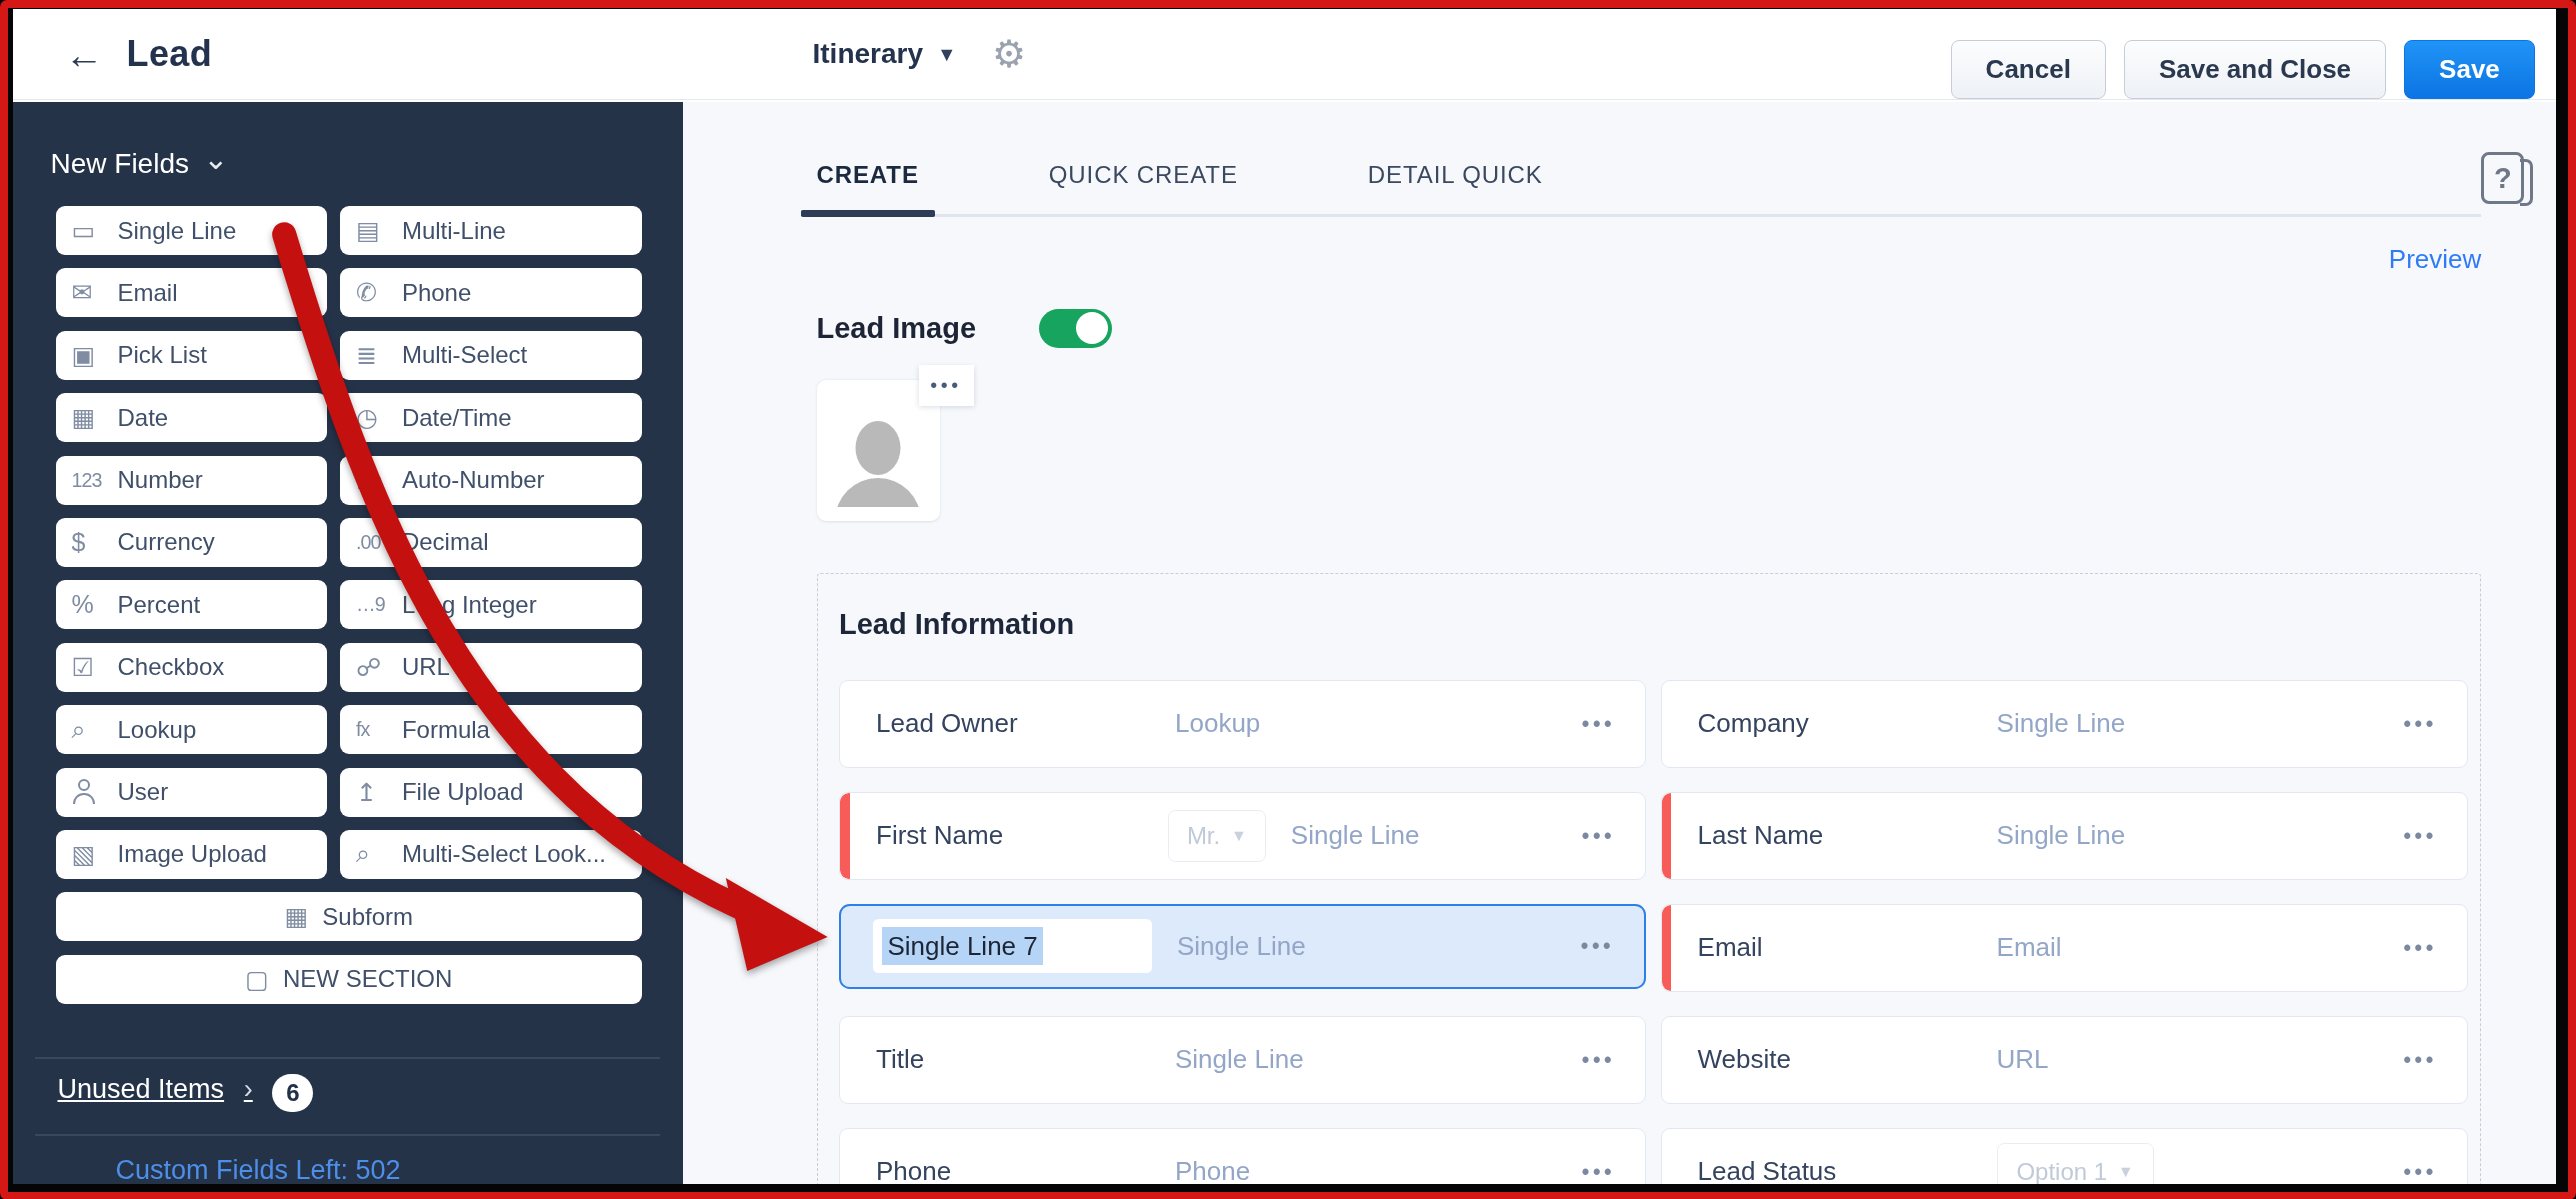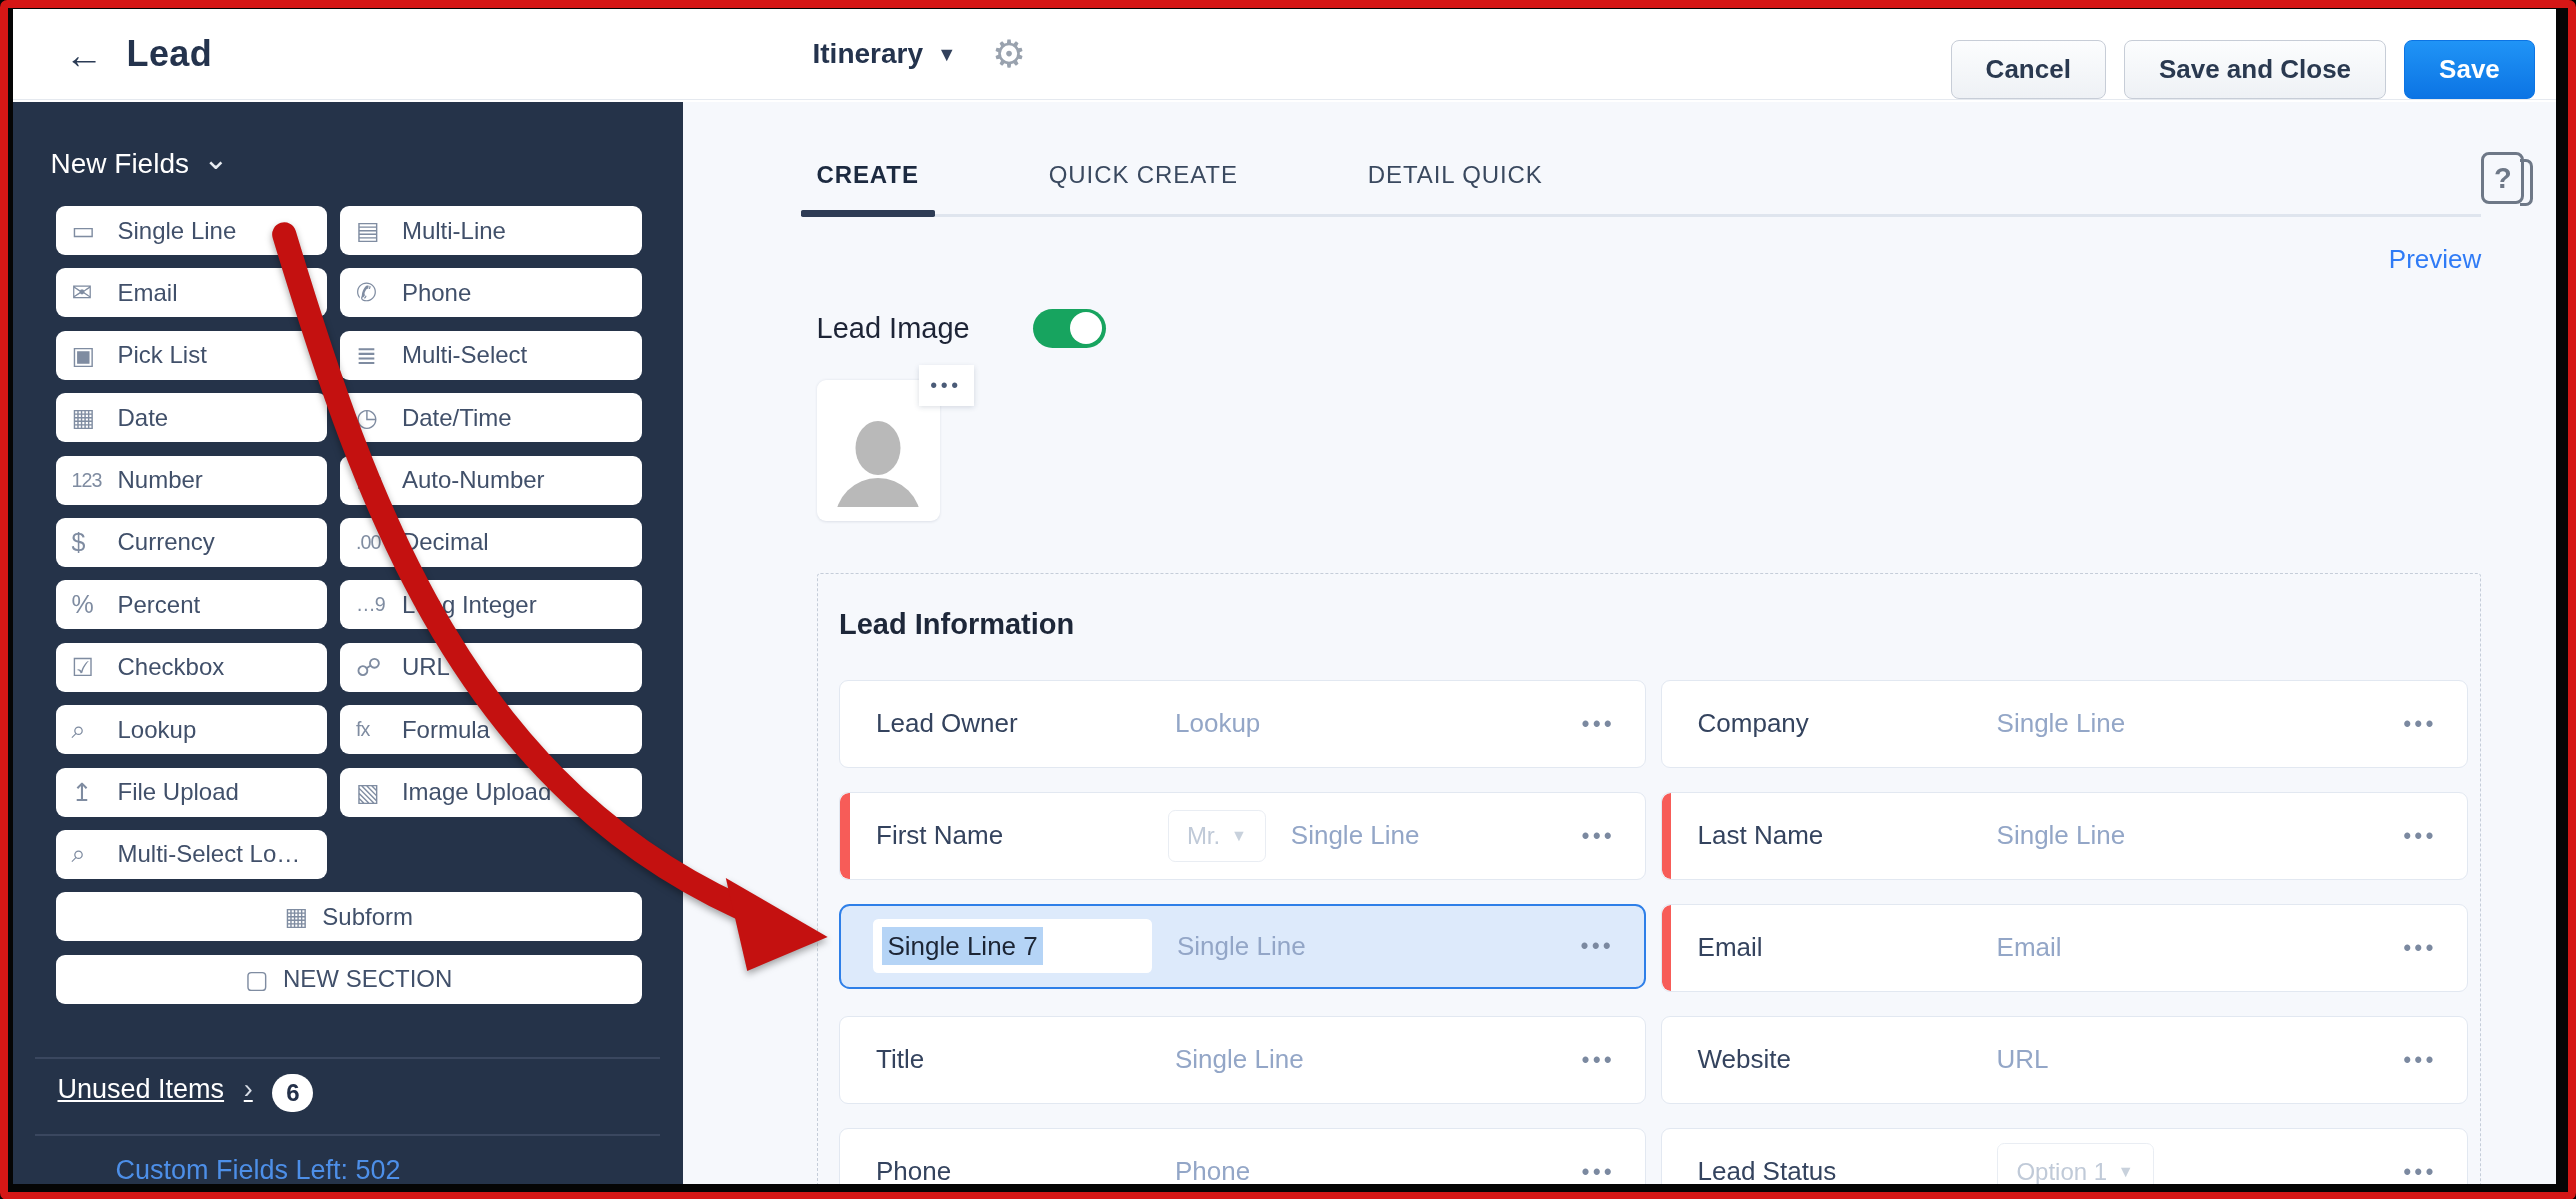--- a/index.html
+++ b/index.html
@@ -52,21 +52,21 @@
   .tab { position:relative; font-size:24px; letter-spacing:0.9px; color:#3a495f; padding:0 16px 25px; cursor:pointer; font-weight:500; }
   .tab.active { color:#1c2a40; font-weight:700; }
   .tab.active::after { content:''; position:absolute; left:0; right:0; bottom:-2.7px; height:6.3px; background:#2e3c55; border-radius:1.8px; }
   .tabs-rule { height:2.7px; background:#dfe5ee; margin-top:0; }
   .preview-row { display:flex; justify-content:flex-end; margin-top:27px; }
   .preview { font-size:26px; color:#2f7bf6; cursor:pointer; }
   .help-doc { position:absolute; right:32px; top:50px; width:43px; height:52px; border:3.6px solid #6e7887; border-radius:8px; background:#f6f8fc; color:#6e7887; font-size:29px; font-weight:700; display:flex; align-items:center; justify-content:center; cursor:pointer; z-index:5; }
   .help-doc::after { content:''; position:absolute; right:-11.6px; top:3.6px; width:9.8px; height:41px; border:3.6px solid #6e7887; border-left:none; border-radius:0 7.2px 7.2px 0; }
 
   .lead-image-row { display:flex; align-items:center; gap:63px; margin-top:34px; }
-  .li-label { font-size:29px; font-weight:400; color:#1d2436; }
+  .li-label { font-size:29px; font-weight:700; color:#1d2436; }
   .toggle { position:relative; width:73px; height:39px; border-radius:19.7px; background:#17a45f; cursor:pointer; }
   .toggle .knob { position:absolute; top:3.6px; right:3.6px; width:32px; height:32px; border-radius:50%; background:#fff; }
 
   .avatar-card { position:relative; width:123px; height:141px; background:#fff; border-radius:9px; margin-top:32px; box-shadow:0 0.9px 2.7px rgba(40,60,90,.12); }
   .avatar-person { position:absolute; left:50%; top:41px; transform:translateX(-50%); width:86px; height:86px; overflow:hidden; }
   .avatar-person .head { position:absolute; left:50%; top:0; transform:translateX(-50%); width:45px; height:54px; border-radius:50%; background:#b9b9b9; }
   .avatar-person .shoulders { position:absolute; left:50%; top:57px; transform:translateX(-50%); width:86px; height:45px; border-radius:43px 43px 0 0; background:#b9b9b9; }
   .avatar-menu { position:absolute; top:-14.3px; right:-34px; width:55px; height:41px; background:#fff; box-shadow:0 1.8px 5.4px rgba(40,60,90,.18); display:flex; align-items:center; justify-content:center; cursor:pointer; }
   .dots { color:#4a5b77; font-size:19.7px; letter-spacing:3.6px; line-height:1; }
 
@@ -185,20 +185,27 @@
             </div>
             <div class="pill">
               <span class="icon">⌕</span>
               <span class="lbl">Lookup</span>
             </div>
             <div class="pill">
               <span class="icon small-text">fx</span>
               <span class="lbl">Formula</span>
             </div>
             <div class="pill">
+              <span class="icon icon-person">
+                <i class="ph"></i>
+                <i class="pb"></i>
+              </span>
+              <span class="lbl">User</span>
+            </div>
+            <div class="pill">
               <span class="icon">↥</span>
               <span class="lbl">File Upload</span>
             </div>
             <div class="pill">
               <span class="icon">▧</span>
               <span class="lbl">Image Upload</span>
             </div>
             <div class="pill">
               <span class="icon">⌕</span>
               <span class="lbl">Multi-Select Look...</span>

